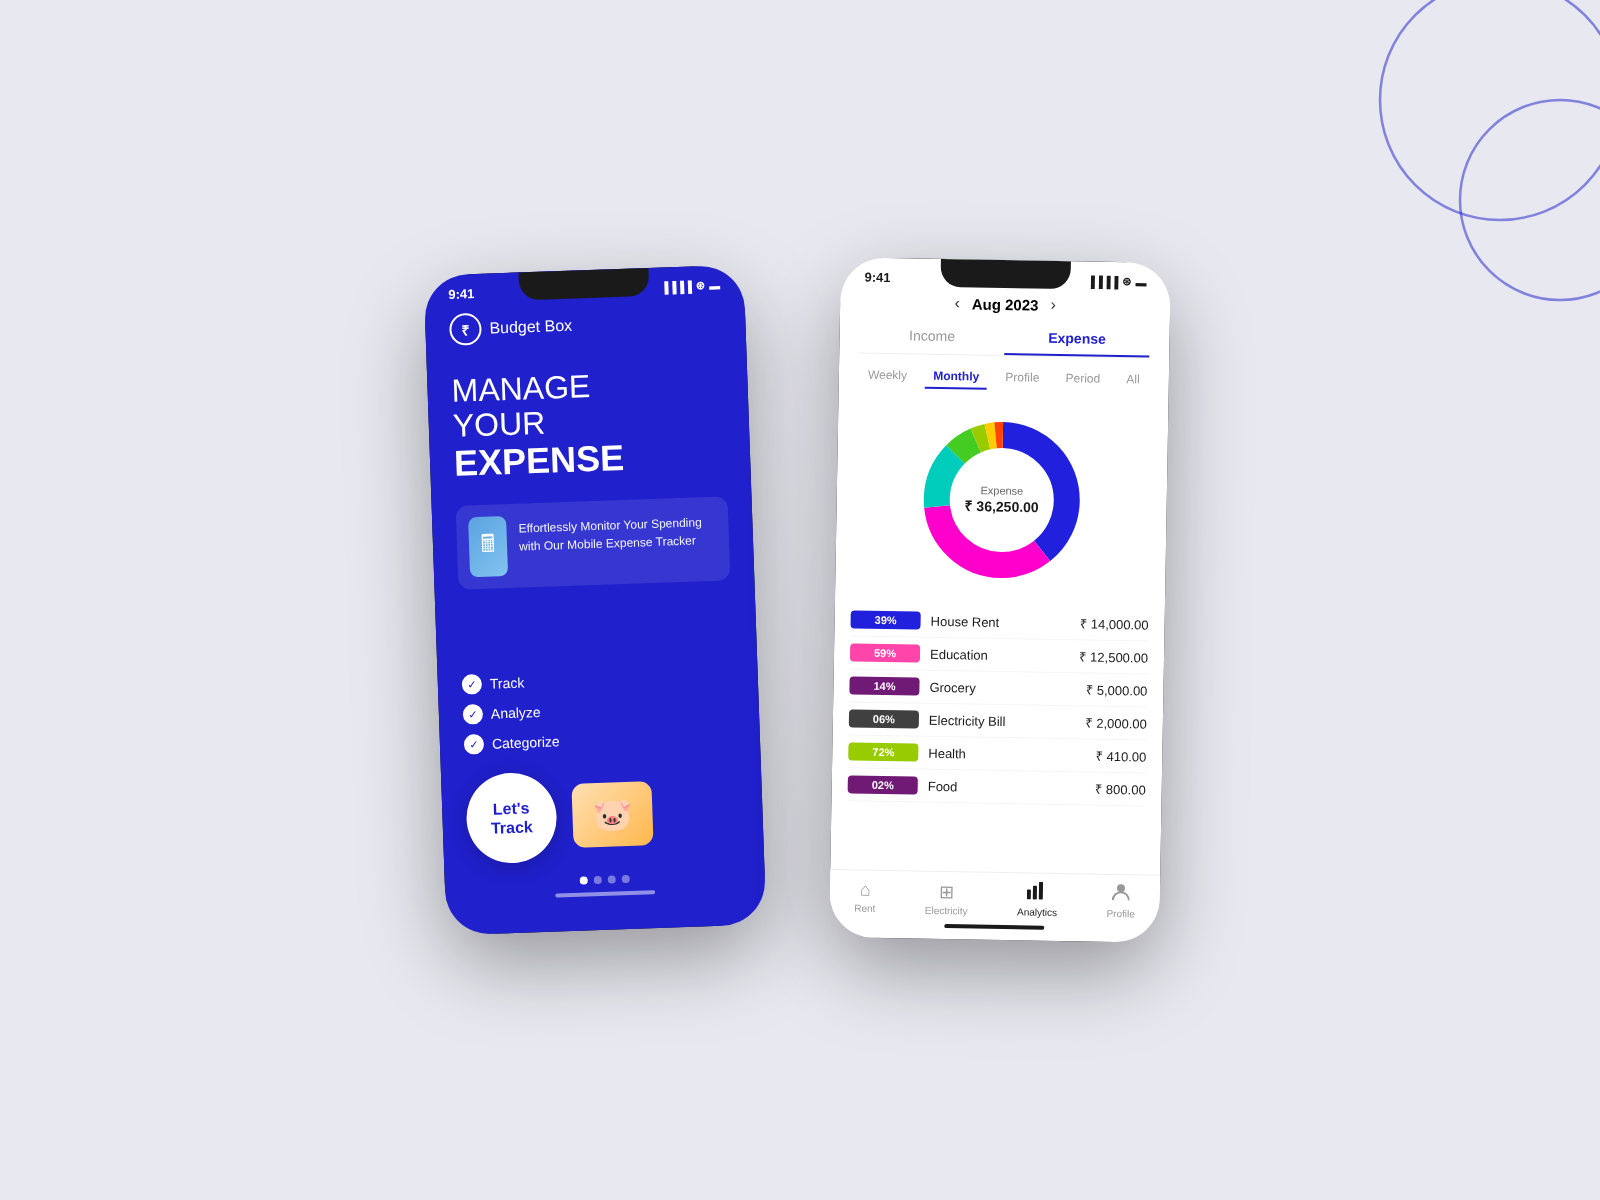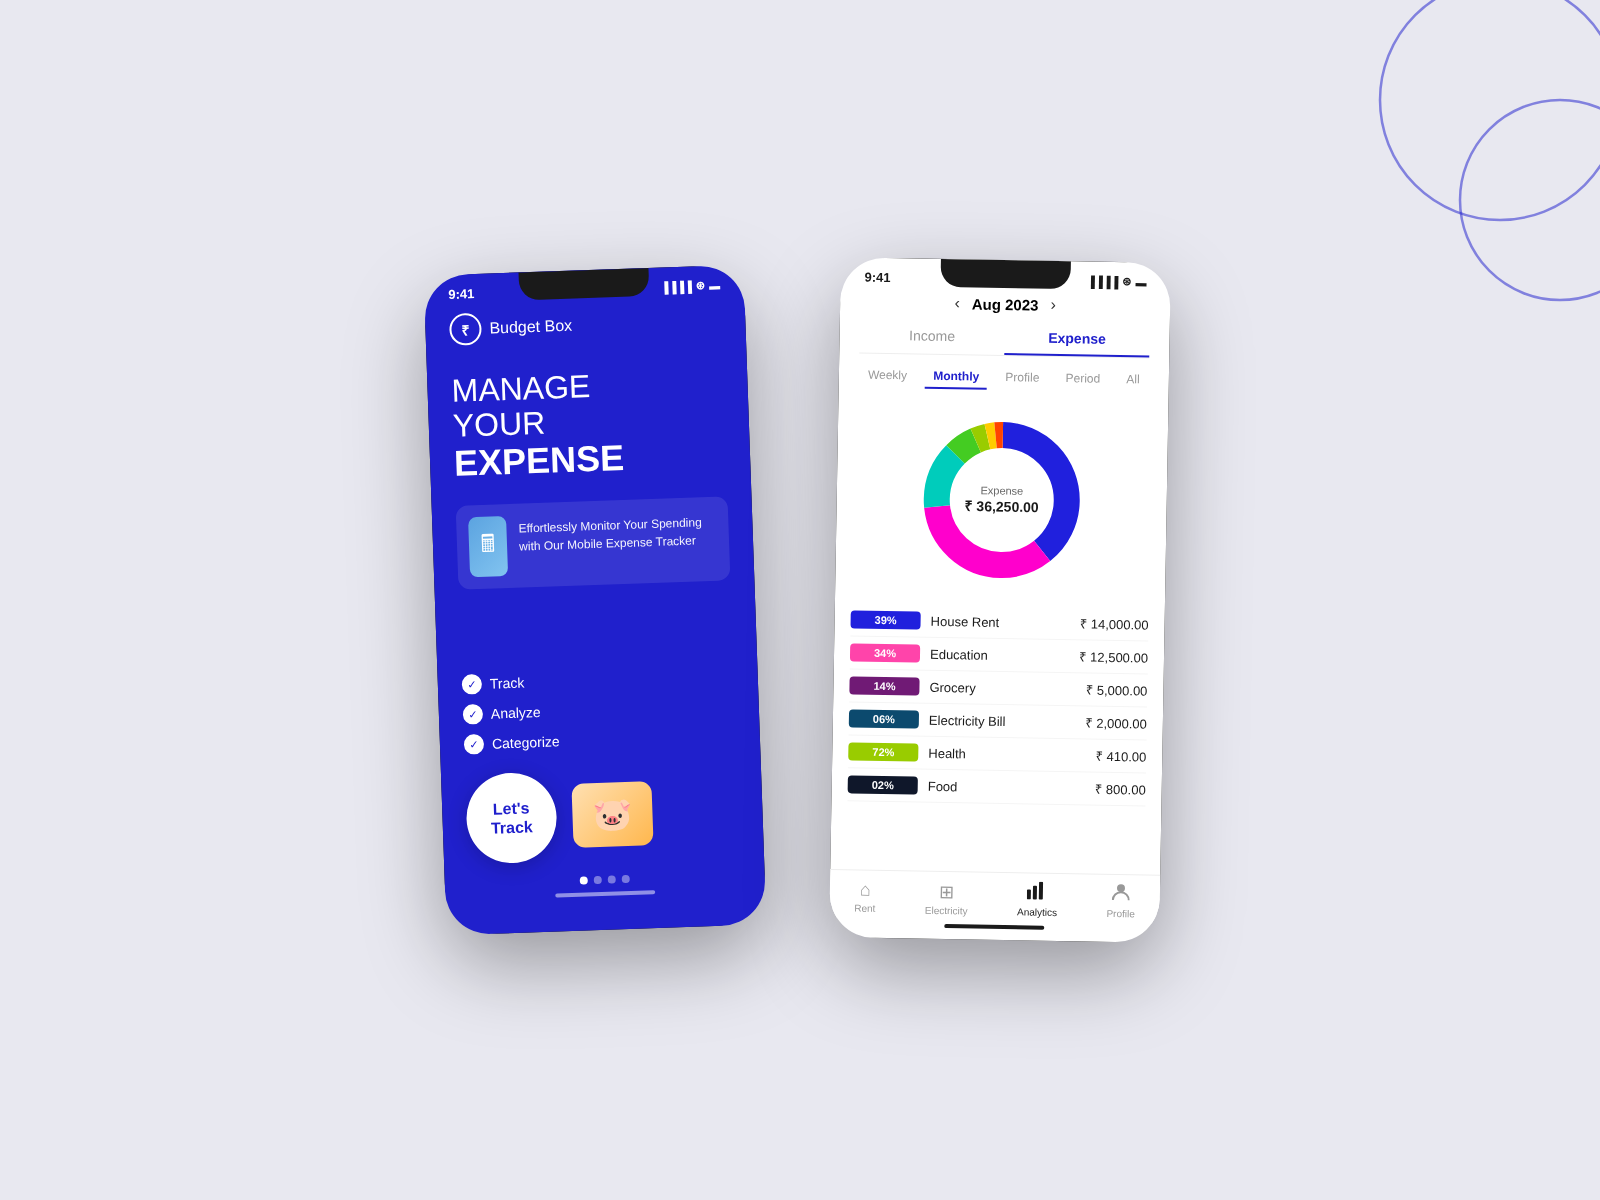--- a/index.html
+++ b/index.html
@@ -591,45 +591,45 @@
 
         <div class="expense-list">
 
           <div class="expense-item">
             <div class="expense-badge" style="background:#2020dd;">39%</div>
             <span class="expense-name">House Rent</span>
             <span class="expense-amount">₹ 14,000.00</span>
           </div>
 
           <div class="expense-item">
-            <div class="expense-badge" style="background:#ff44aa;">34%</div>
+            <div class="expense-badge" style="background:#ff44aa;">59%</div>
             <span class="expense-name">Education</span>
             <span class="expense-amount">₹ 12,500.00</span>
           </div>
 
           <div class="expense-item">
             <div class="expense-badge" style="background:#701a75;">14%</div>
             <span class="expense-name">Grocery</span>
             <span class="expense-amount">₹ 5,000.00</span>
           </div>
 
           <div class="expense-item">
-            <div class="expense-badge" style="background:#0c4a6e;">06%</div>
+            <div class="expense-badge" style="background:#404040;">06%</div>
             <span class="expense-name">Electricity Bill</span>
             <span class="expense-amount">₹ 2,000.00</span>
           </div>
 
           <div class="expense-item">
             <div class="expense-badge" style="background:#99cc00;">72%</div>
             <span class="expense-name">Health</span>
             <span class="expense-amount">₹ 410.00</span>
           </div>
 
           <div class="expense-item">
-            <div class="expense-badge" style="background:#0f172a;">02%</div>
+            <div class="expense-badge" style="background:#701a75;">02%</div>
             <span class="expense-name">Food</span>
             <span class="expense-amount">₹ 800.00</span>
           </div>
 
         </div>
 
         <div class="bottom-nav">
           <div class="nav-item">
             <span class="nav-icon">⌂</span>
             <span>Rent</span>

